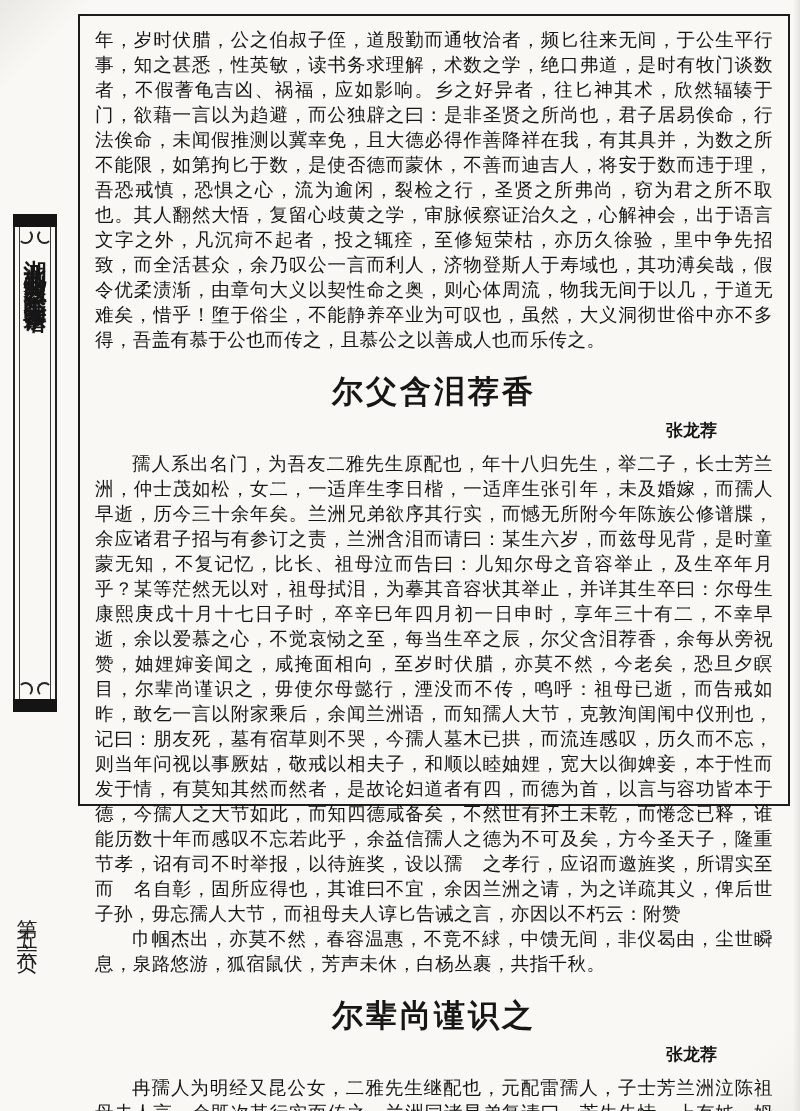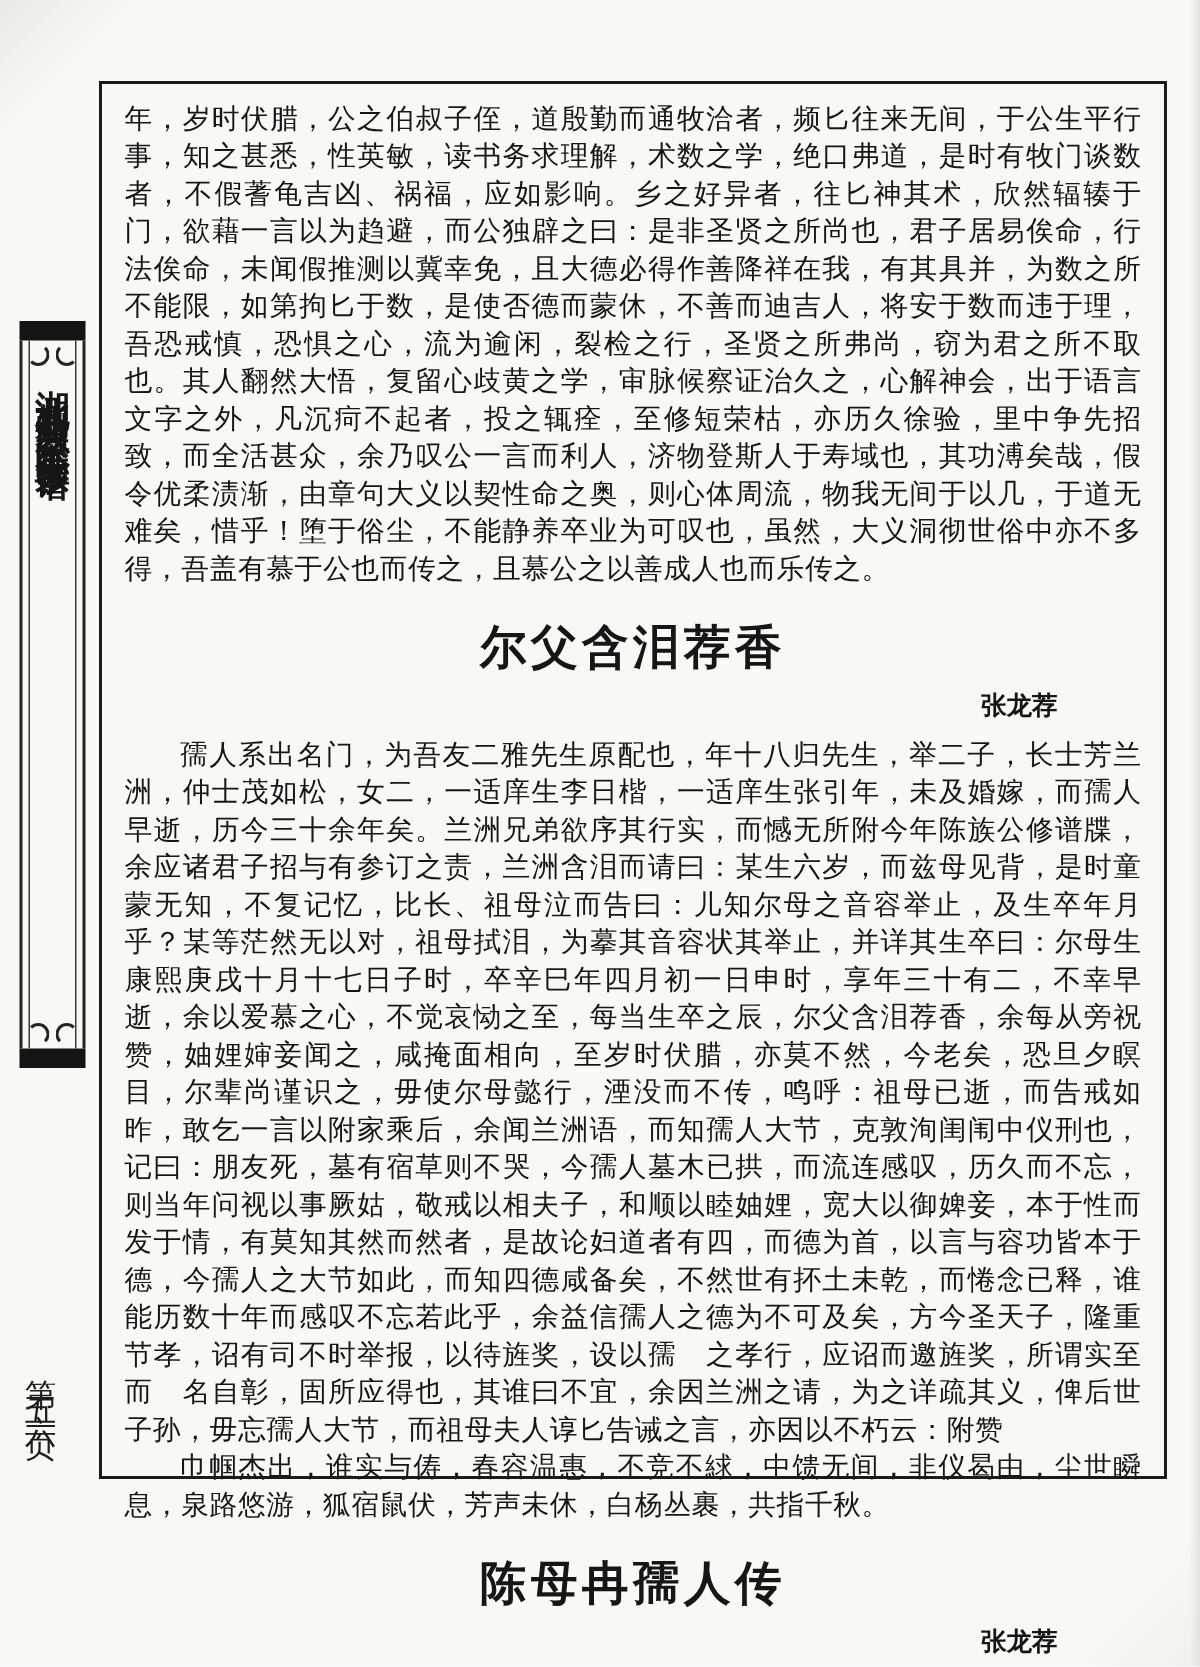--- a/index.html
+++ b/index.html
@@ -8,24 +8,23 @@
     background:linear-gradient(135deg,#e9e8e4 0%,#f9f8f4 5%,#f9f8f4 95%,#f1f0ec 100%);
     font-family:"Liberation Serif","DejaVu Serif",serif;
     color:#161616;
   }
   .page-edge{
     position:absolute;right:0;top:0;width:7px;height:100%;
     background:linear-gradient(to left,#e3e2de,rgba(249,248,244,0));
   }
   
   .frame{
-    position:absolute;left:66px;top:14px;width:712px;height:932px;
+    position:absolute;left:78px;top:14px;width:712px;height:792px;
     border:2px solid #1c1c1c;box-sizing:border-box;
     padding:12px 15px 0 15px;
-    margin-top:40px;
   }
   p.body{
     margin:0;font-size:18.5px;line-height:25px;
     text-align:justify;letter-spacing:0.4px;
   }
   p.indent{text-indent:2em;}
   h1.section-title{
     margin:18px 0 6px;text-align:center;
     font-size:31px;font-weight:700;letter-spacing:3px;
   }
@@ -91,18 +90,18 @@
   </div>
   <div class="page-num">第五六页</div>
 </aside>
 
 <main class="frame">
   <p class="body">年，岁时伏腊，公之伯叔子侄，道殷勤而通牧洽者，频匕往来无间，于公生平行事，知之甚悉，性英敏，读书务求理解，术数之学，绝口弗道，是时有牧门谈数者，不假蓍龟吉凶、祸福，应如影响。乡之好异者，往匕神其术，欣然辐辏于门，欲藉一言以为趋避，而公独辟之曰：是非圣贤之所尚也，君子居易俟命，行法俟命，未闻假推测以冀幸免，且大德必得作善降祥在我，有其具并，为数之所不能限，如第拘匕于数，是使否德而蒙休，不善而迪吉人，将安于数而违于理，吾恐戒慎，恐惧之心，流为逾闲，裂检之行，圣贤之所弗尚，窃为君之所不取也。其人翻然大悟，复留心歧黄之学，审脉候察证治久之，心解神会，出于语言文字之外，凡沉疴不起者，投之辄痊，至修短荣枯，亦历久徐验，里中争先招致，而全活甚众，余乃叹公一言而利人，济物登斯人于寿域也，其功溥矣哉，假令优柔渍渐，由章句大义以契性命之奥，则心体周流，物我无间于以几，于道无难矣，惜乎！堕于俗尘，不能静养卒业为可叹也，虽然，大义洞彻世俗中亦不多得，吾盖有慕于公也而传之，且慕公之以善成人也而乐传之。</p>
 
   <h1 class="section-title">尔父含泪荐香</h1>
   <div class="author">张龙荐</div>
   <p class="body indent">孺人系出名门，为吾友二雅先生原配也，年十八归先生，举二子，长士芳兰洲，仲士茂如松，女二，一适庠生李日楷，一适庠生张引年，未及婚嫁，而孺人早逝，历今三十余年矣。兰洲兄弟欲序其行实，而憾无所附今年陈族公修谱牒，余应诸君子招与有参订之责，兰洲含泪而请曰：某生六岁，而兹母见背，是时童蒙无知，不复记忆，比长、祖母泣而告曰：儿知尔母之音容举止，及生卒年月乎？某等茫然无以对，祖母拭泪，为摹其音容状其举止，并详其生卒曰：尔母生康熙庚戌十月十七日子时，卒辛巳年四月初一日申时，享年三十有二，不幸早逝，余以爱慕之心，不觉哀恸之至，每当生卒之辰，尔父含泪荐香，余每从旁祝赞，妯娌婶妾闻之，咸掩面相向，至岁时伏腊，亦莫不然，今老矣，恐旦夕瞑目，尔辈尚谨识之，毋使尔母懿行，湮没而不传，鸣呼：祖母已逝，而告戒如昨，敢乞一言以附家乘后，余闻兰洲语，而知孺人大节，克敦洵闺闱中仪刑也，记曰：朋友死，墓有宿草则不哭，今孺人墓木已拱，而流连感叹，历久而不忘，则当年问视以事厥姑，敬戒以相夫子，和顺以睦妯娌，宽大以御婢妾，本于性而发于情，有莫知其然而然者，是故论妇道者有四，而德为首，以言与容功皆本于德，今孺人之大节如此，而知四德咸备矣，不然世有抔土未乾，而惓念已释，谁能历数十年而感叹不忘若此乎，余益信孺人之德为不可及矣，方今圣天子，隆重节孝，诏有司不时举报，以待旌奖，设以孺　之孝行，应诏而邀旌奖，所谓实至而　名自彰，固所应得也，其谁曰不宜，余因兰洲之请，为之详疏其义，俾后世子孙，毋忘孺人大节，而祖母夫人谆匕告诫之言，亦因以不朽云：附赞</p>
-  <p class="body indent">巾帼杰出，谁实与俦，春容温惠，不竞不絿，中馈无间，非仪曷由，尘世瞬息，泉路悠游，狐宿鼠伏，芳声未休，白杨丛裹，共指千秋。</p>
+  <p class="body indent">巾帼杰出，亦莫不然，春容温惠，不竞不絿，中馈无间，非仪曷由，尘世瞬息，泉路悠游，狐宿鼠伏，芳声未休，白杨丛裹，共指千秋。</p>
 
-  <h1 class="section-title section2-title">陈母冉孺人传</h1>
+  <h1 class="section-title section2-title">尔辈尚谨识之</h1>
   <div class="author">张龙荐</div>
   <p class="body indent">冉孺人为明经又昆公女，二雅先生继配也，元配雷孺人，子士芳兰洲泣陈祖母夫人言，余既次其行实而传之，兰洲同诸昆弟复请曰，芳生失恃，上有姊，姆训未娴，下有</p>
 </main>
 
 </body></html>

